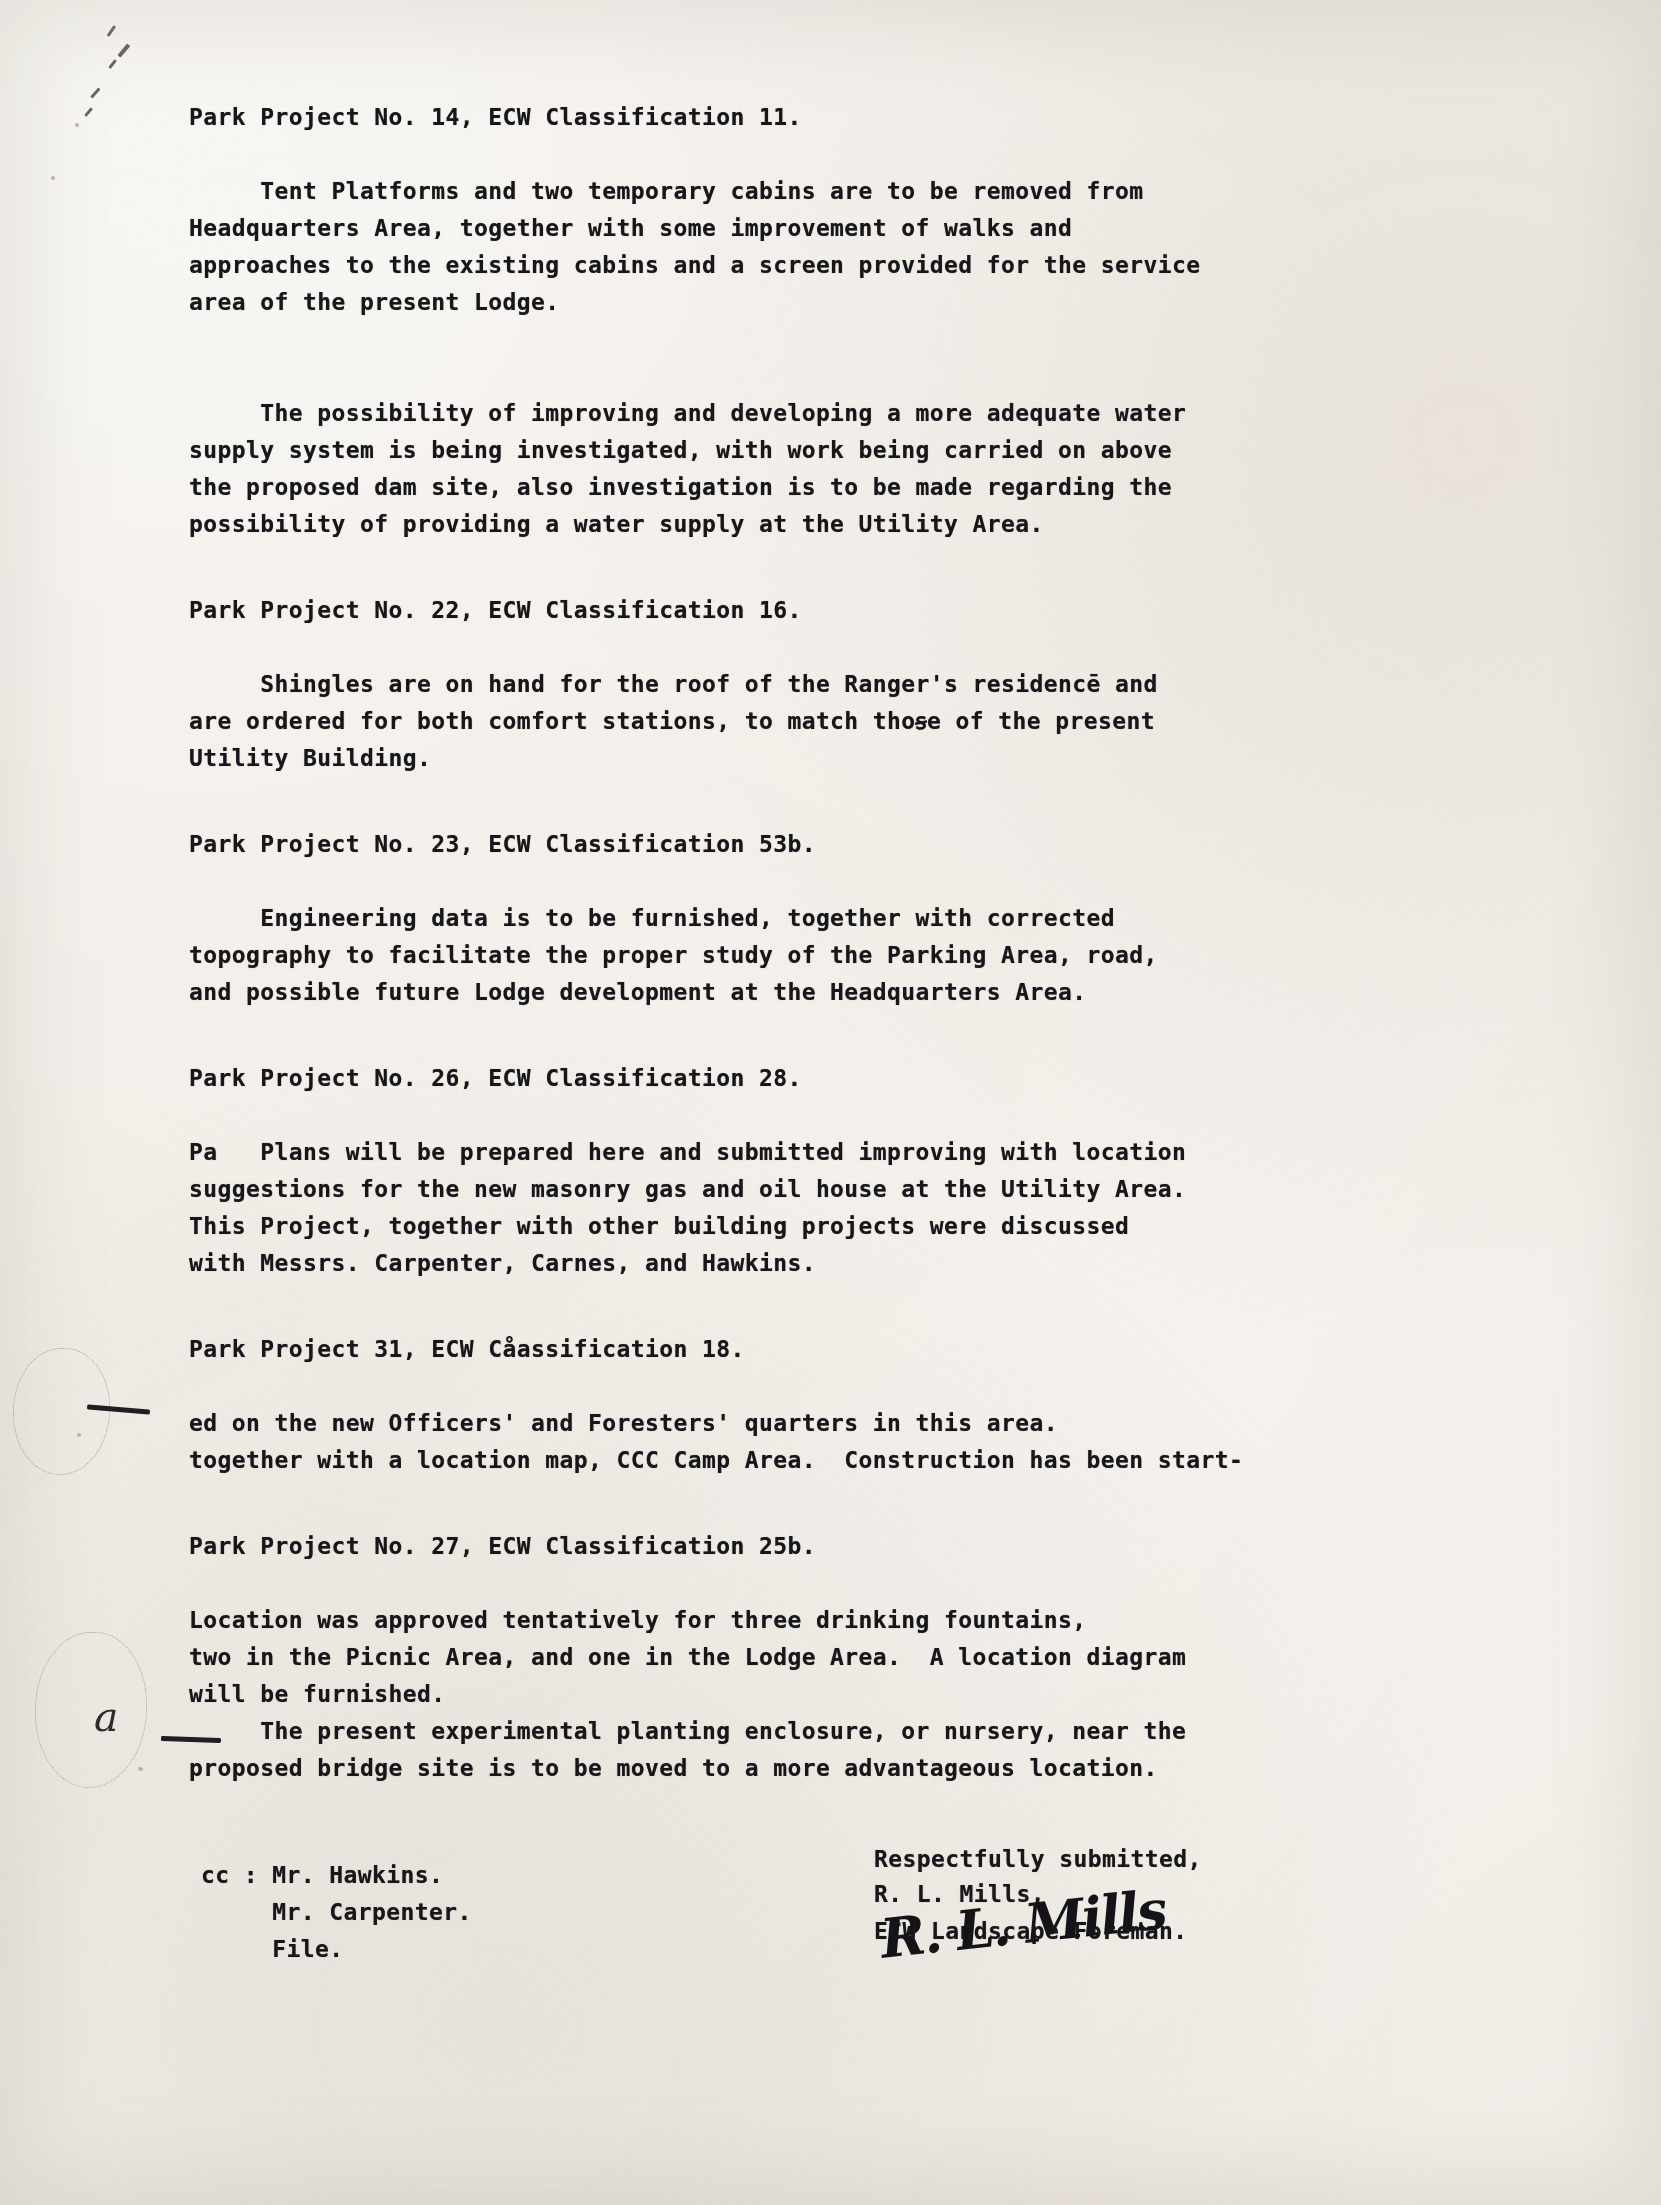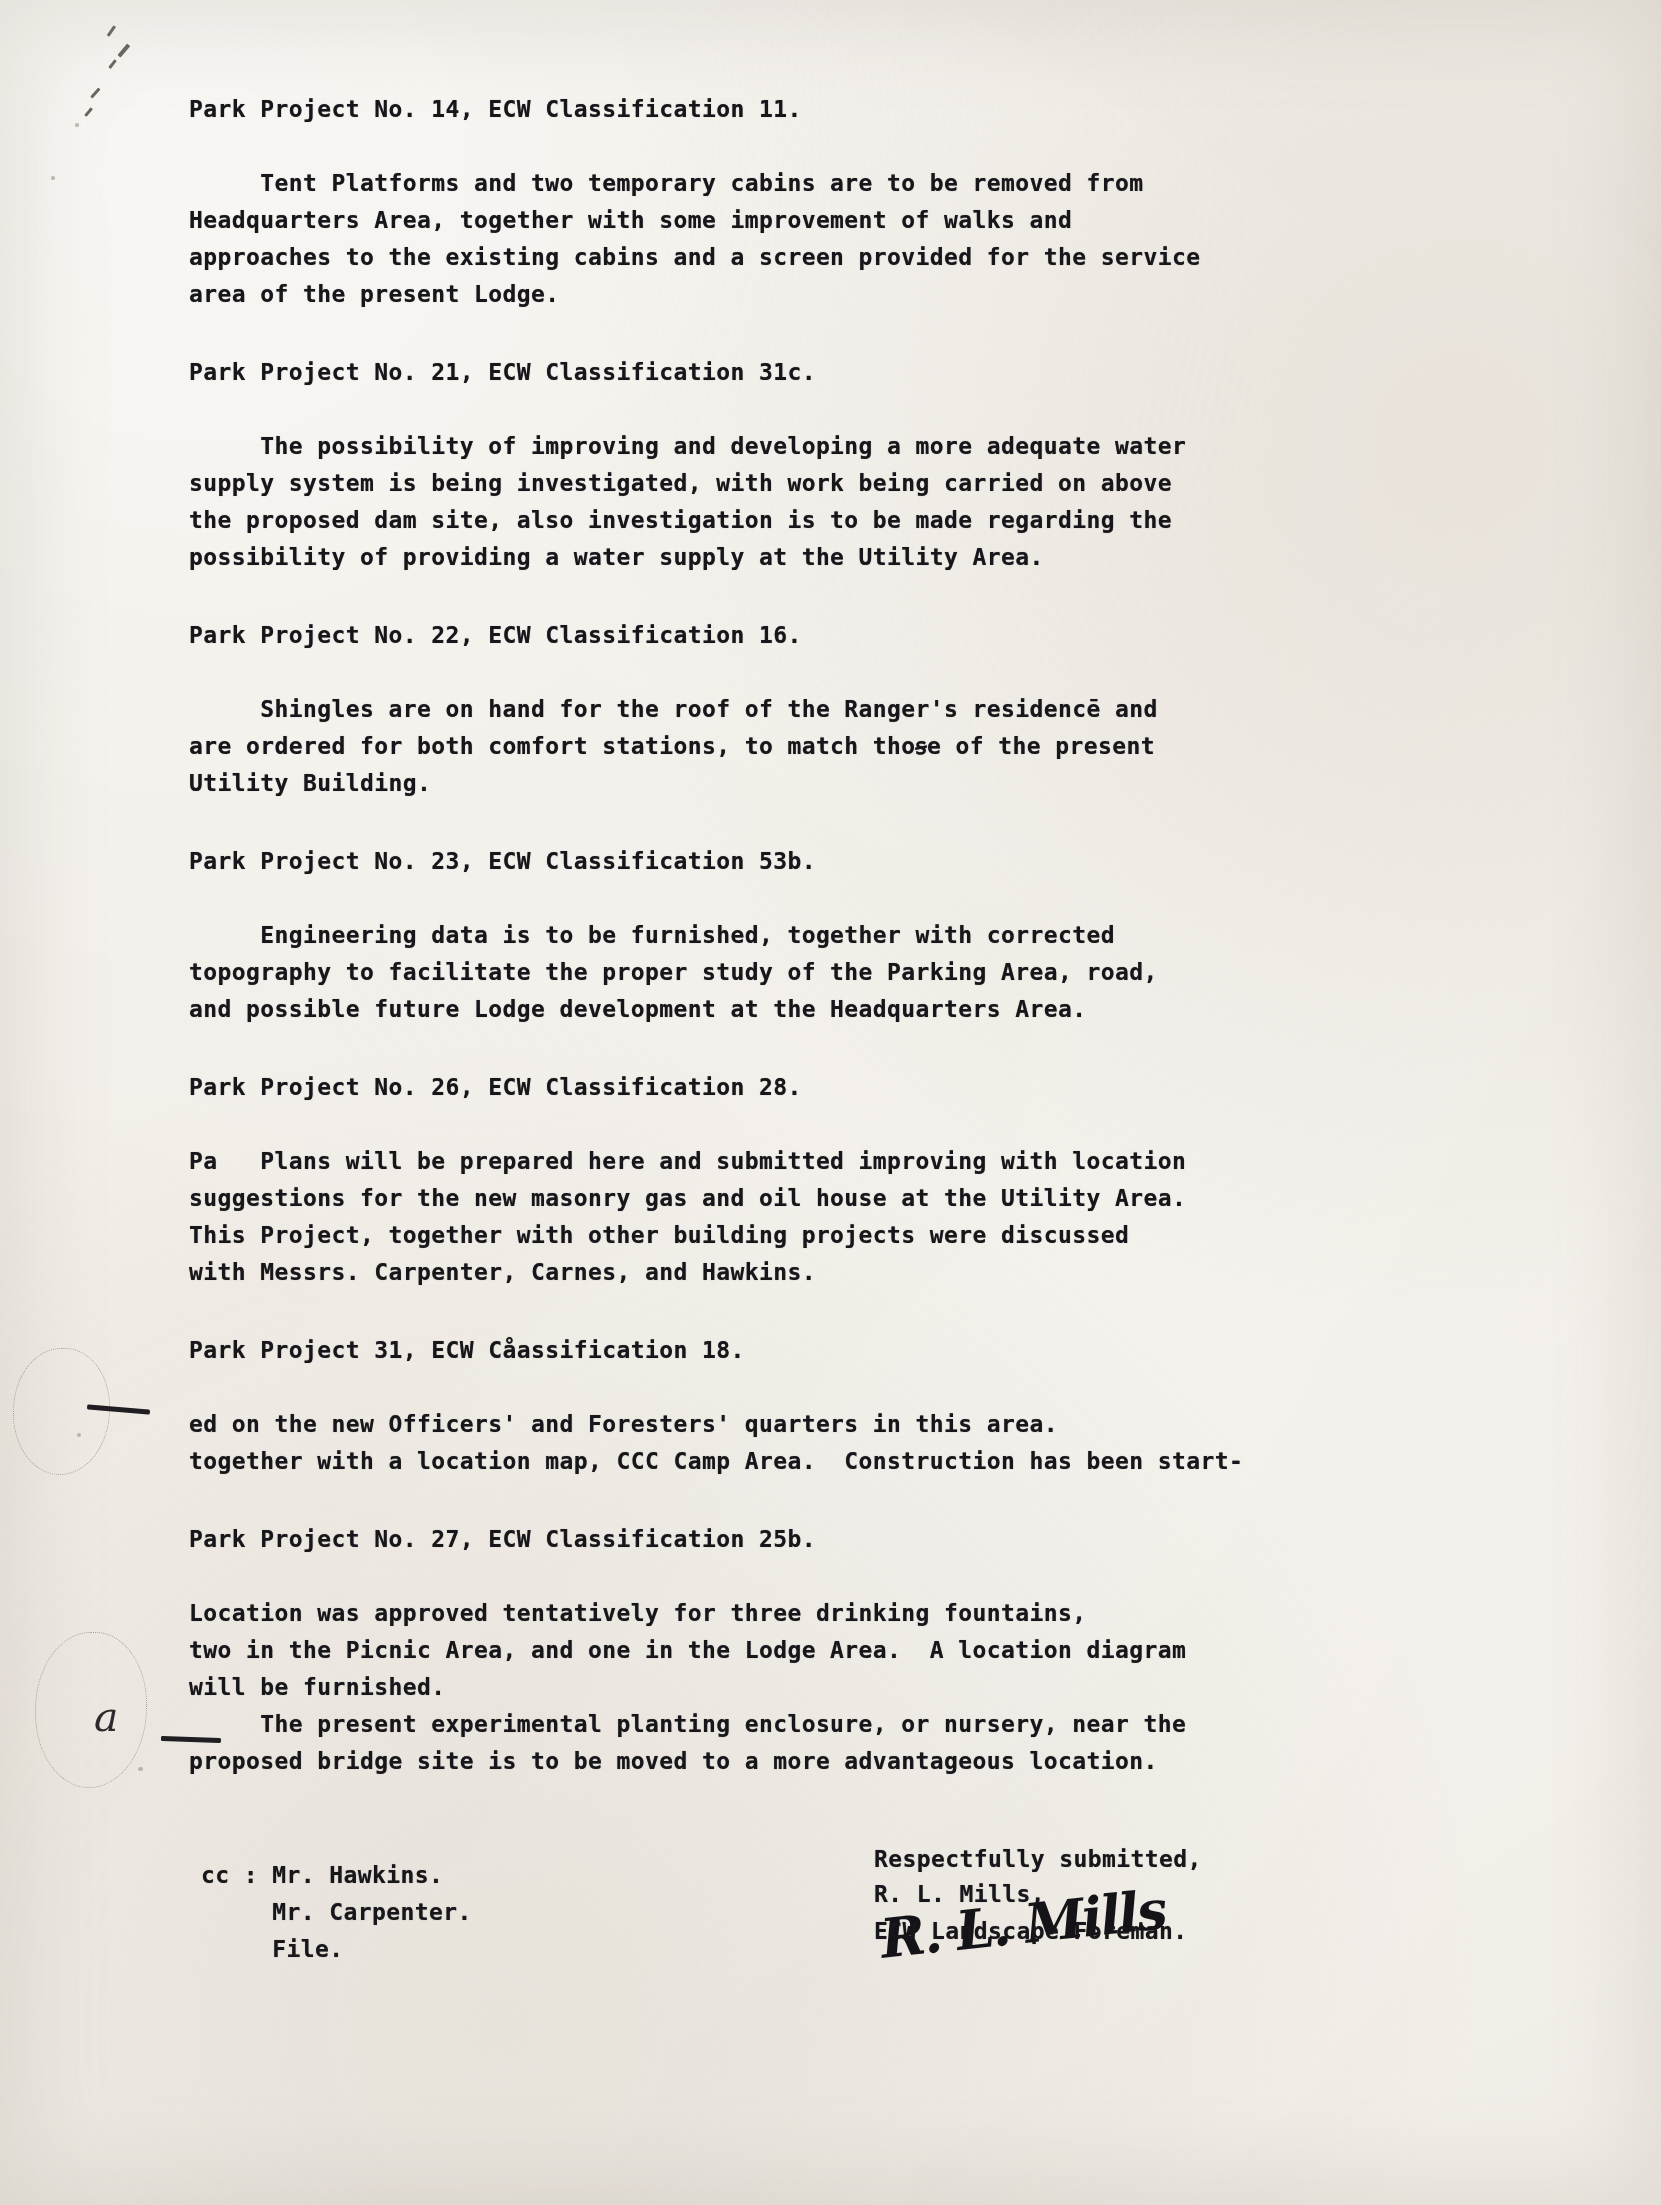--- a/index.html
+++ b/index.html
@@ -41,21 +41,21 @@
   }
   .line {
     font-size: 23px;
     line-height: 37px;
     letter-spacing: 0.4px;
     color: #17161a;
     white-space: pre;
     font-weight: 700;
     text-shadow: 0 0 0.8px rgba(25,23,26,0.55);
   }
-  .heading { margin-top: 4px; }
+  .heading { margin-top: 12px; }
   .gap-head { height: 37px; }
   .gap-para { height: 37px; }
 
   
   .mark {
     position: absolute;
     pointer-events: none;
   }
   .pencil-loop {
     border: 1.5px dotted #6e675f;
@@ -121,21 +121,20 @@
   <div class="doc">
 
     <div class="line heading">Park Project No. 14, ECW Classification 11.</div>
     <div class="gap-head"></div>
     <div class="line">     Tent Platforms and two temporary cabins are to be removed from</div>
     <div class="line">Headquarters Area, together with some improvement of walks and</div>
     <div class="line">approaches to the existing cabins and a screen provided for the service</div>
     <div class="line">area of the present Lodge.</div>
     <div class="gap-para"></div>
 
-    <div class="line heading">Park Project No. 21, ECW Classification 31c.</div>
     <div class="gap-head"></div>
     <div class="line">     The possibility of improving and developing a more adequate water</div>
     <div class="line">supply system is being investigated, with work being carried on above</div>
     <div class="line">the proposed dam site, also investigation is to be made regarding the</div>
     <div class="line">possibility of providing a water supply at the Utility Area.</div>
     <div class="gap-para"></div>
 
     <div class="line heading">Park Project No. 22, ECW Classification 16.</div>
     <div class="gap-head"></div>
     <div class="line">     Shingles are on hand for the roof of the Ranger's residencē and</div>

